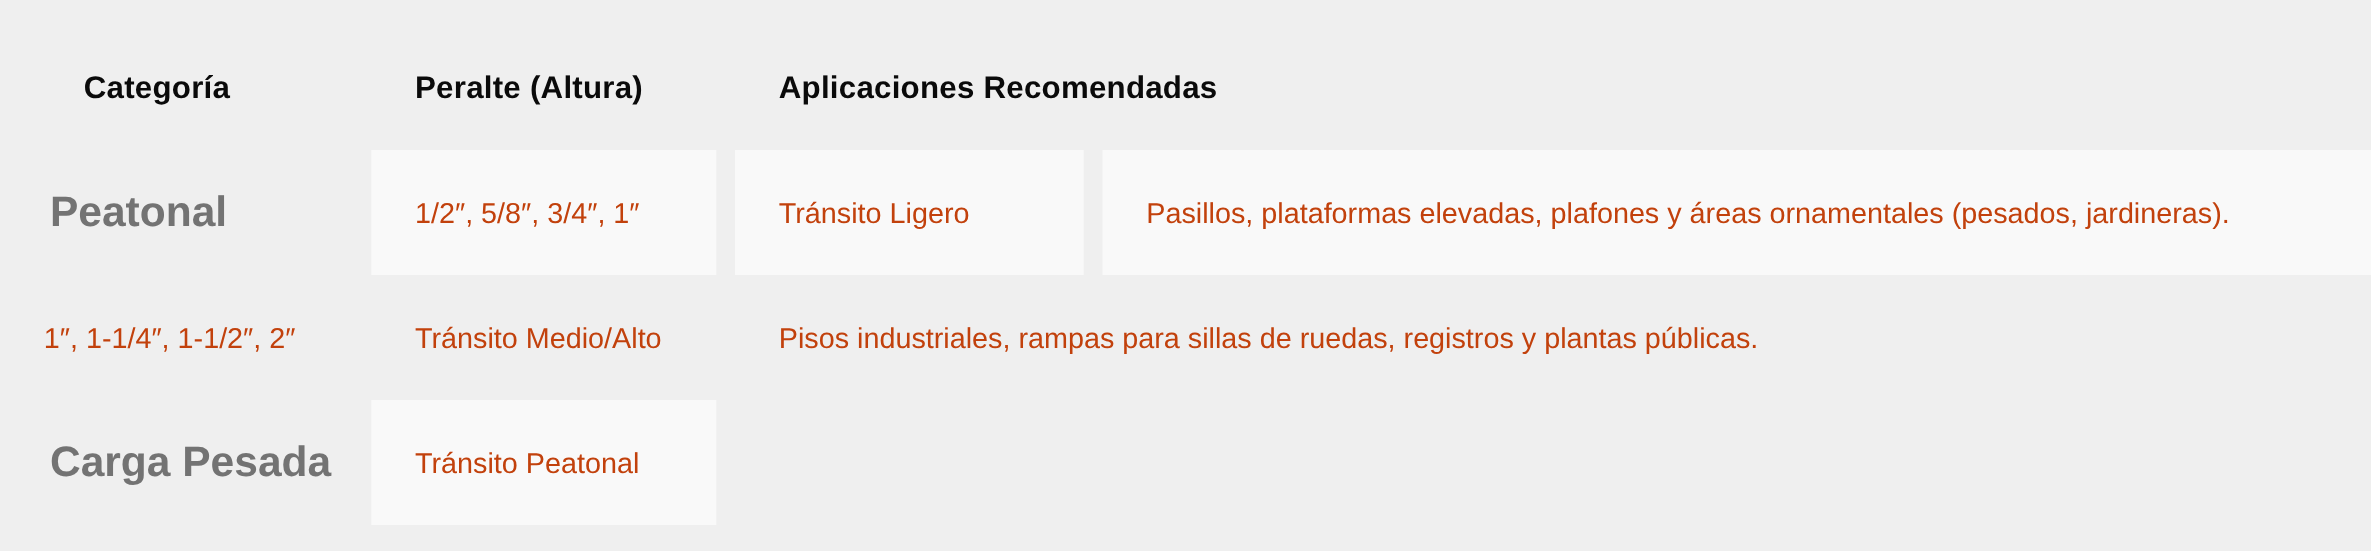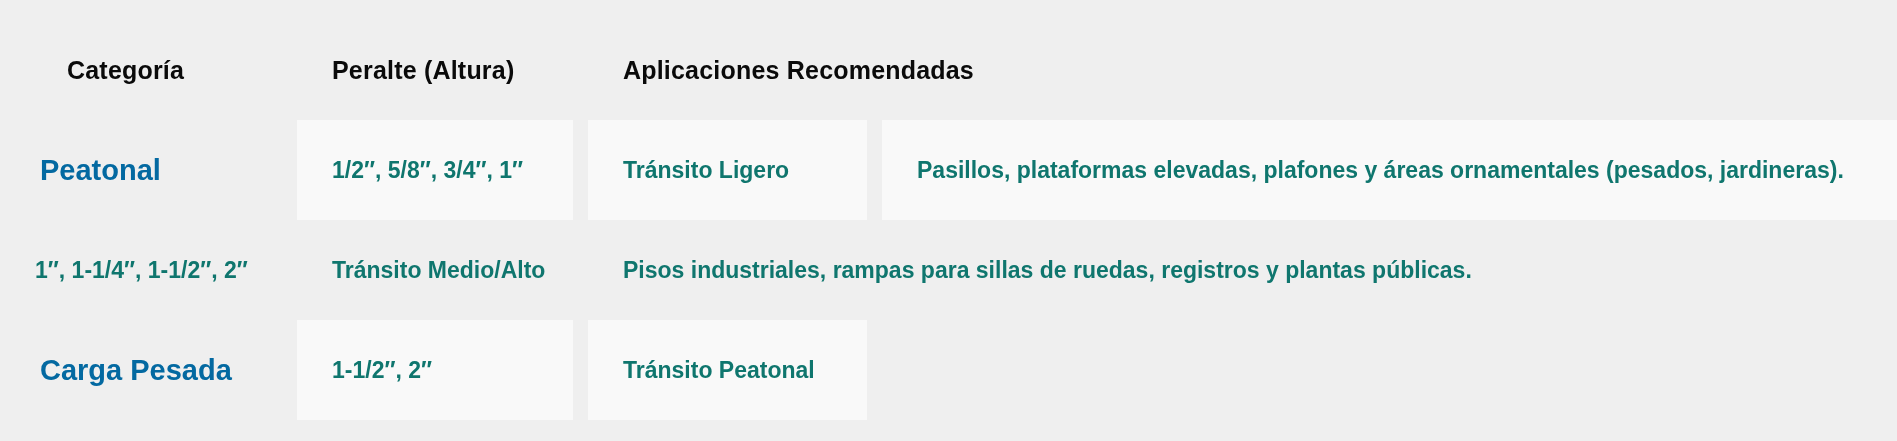--- a/index.html
+++ b/index.html
@@ -46,30 +46,30 @@
     padding-right: 20px;
   }
   .th {
     font-size: 25px;
     font-weight: 700;
     letter-spacing: 0.2px;
     color: #0a0a0a;
     white-space: nowrap;
   }
   .category-label {
-    font-size: 29px;
+    font-size: 34px;
     font-weight: 700;
-    color: #0369a1;
+    color: #737373;
     white-space: nowrap;
     padding-left: 40px;
   }
   .body-text {
     font-size: 23px;
-    font-weight: 700;
-    color: #0f766e;
+    font-weight: 400;
+    color: #c2410c;
     white-space: nowrap;
   }
   .striped .boxed {
     background: #f9f9f9;
   }
 </style>
 </head>
 <body>
 
 <div class="table">
@@ -88,17 +88,16 @@
   </div>
 
   <div class="row data-row">
     <div class="cell col2 boxed body-text">1″, 1-1/4″, 1-1/2″, 2″</div>
     <div class="cell col3 boxed body-text">Tránsito Medio/Alto</div>
     <div class="cell col4 boxed body-text">Pisos industriales, rampas para sillas de ruedas, registros y plantas públicas.</div>
   </div>
 
   <div class="row data-row striped">
     <div class="cell col1 category-label">Carga Pesada</div>
-    <div class="cell col2 boxed body-text">1-1/2″, 2″</div>
     <div class="cell col3 boxed body-text">Tránsito Peatonal</div>
   </div>
 
 </div>
 
 </body></html>

